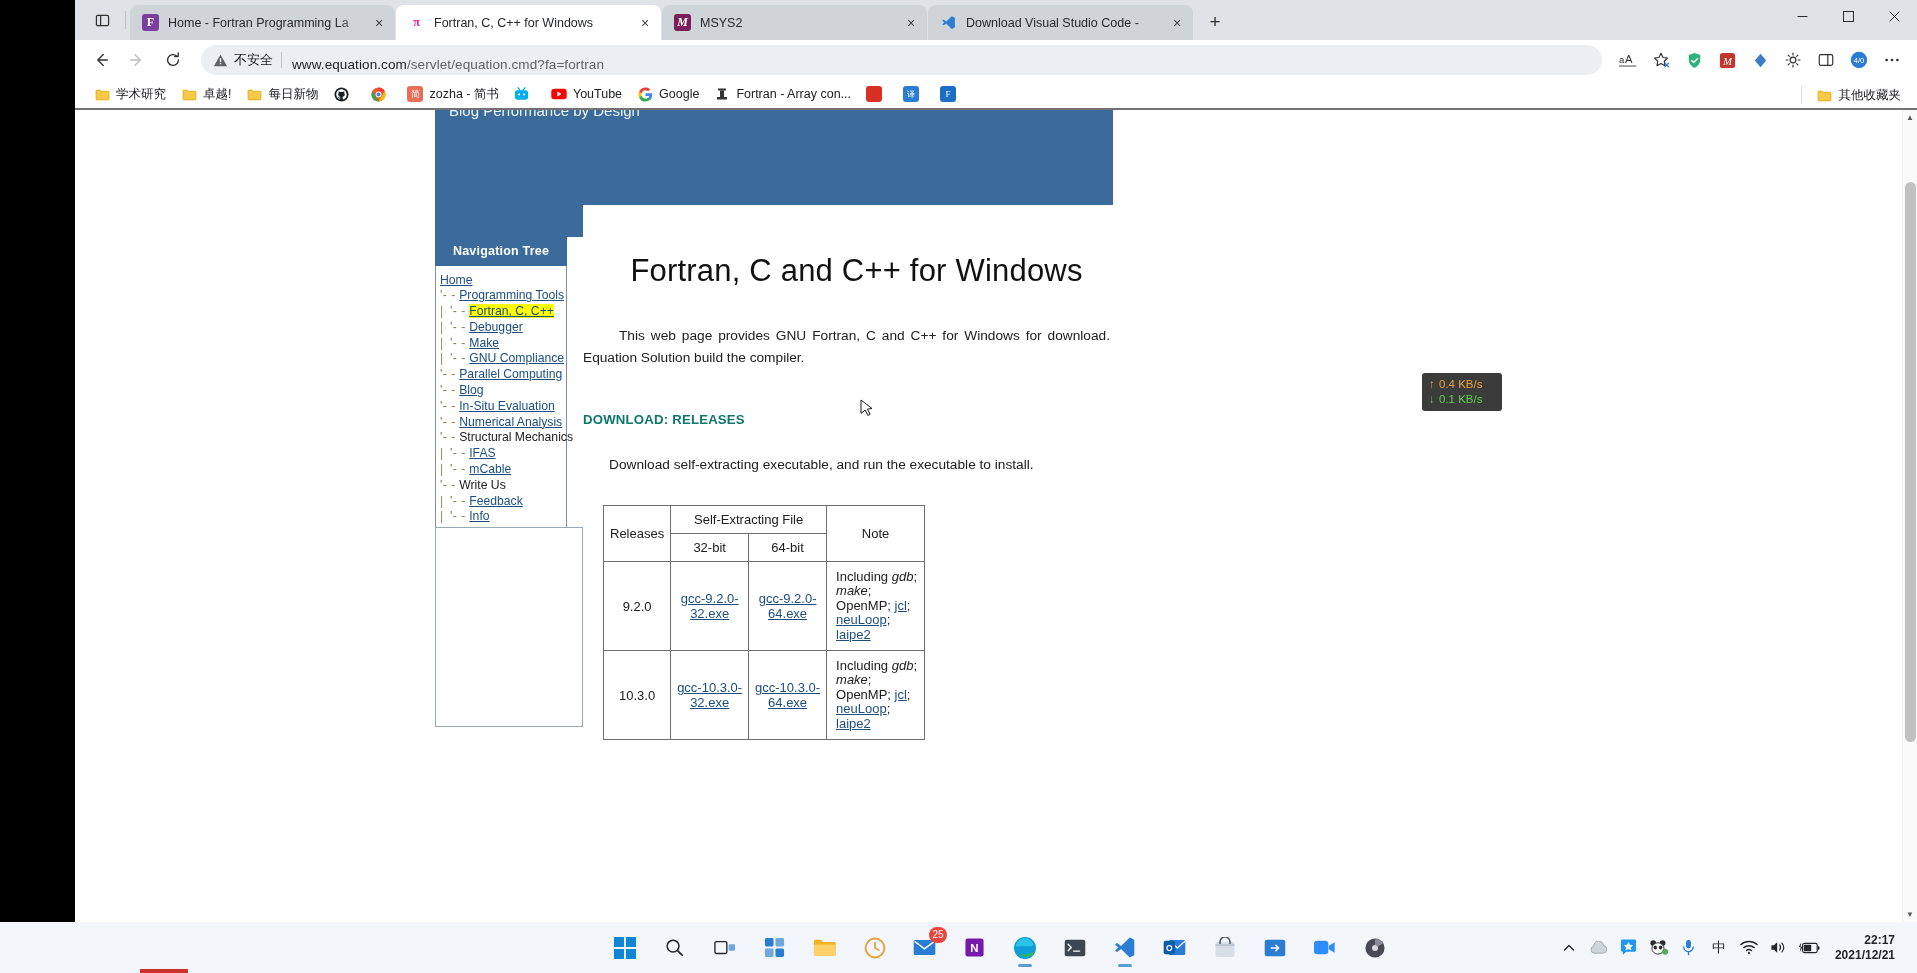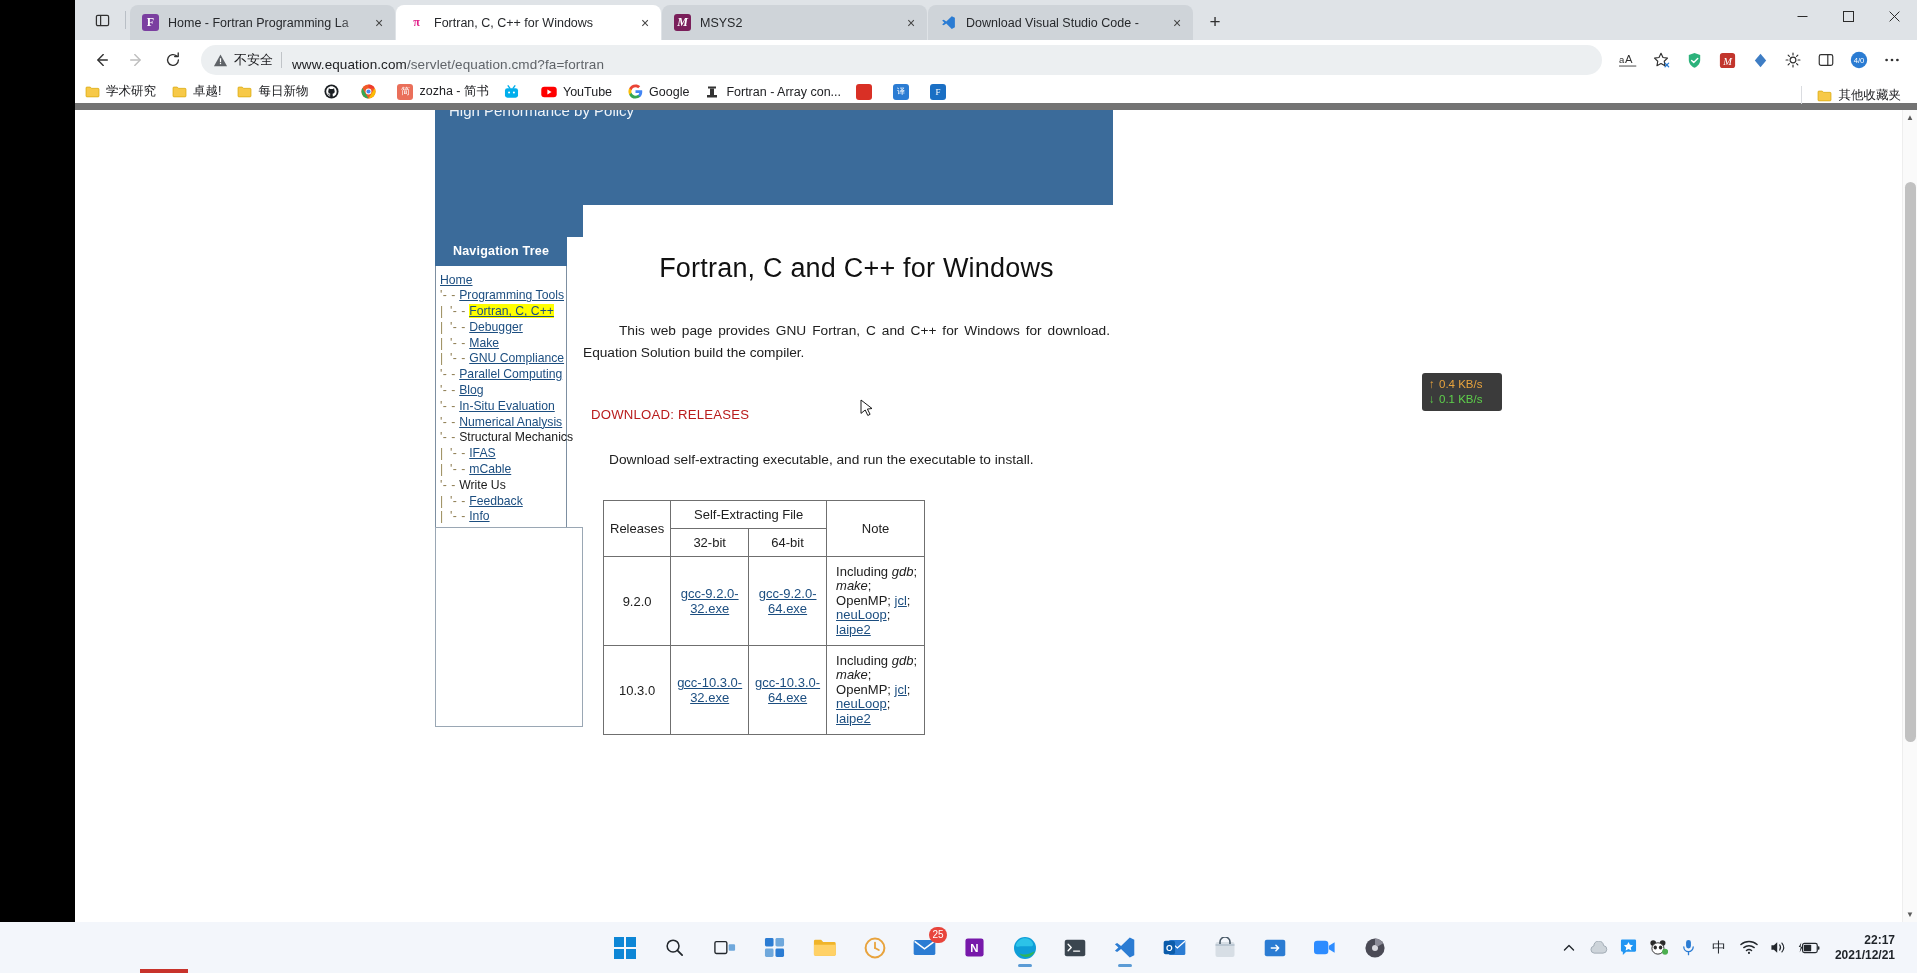--- a/index.html
+++ b/index.html
@@ -94,22 +94,22 @@
   .tb-right { display:flex; align-items:center; }
   .tbicon {
     width: 30px; height: 30px; margin-left: 3px; border-radius: 4px;
     display:flex; align-items:center; justify-content:center;
     color:#303030; position: relative;
   }
 
   
   #bookmarks {
     height: 30px; background:#fff; display:flex; align-items:center;
-    padding: 0 2px; font-size: 12.5px; color:#202124;
-    border-bottom: 7px solid #737373; position:relative;
+    padding: 0 12px; font-size: 12.5px; color:#202124;
+    border-bottom: 2px solid #737373; position:relative;
   }
   .bm { display:flex; align-items:center; height:24px; padding: 0 7px; border-radius:4px; margin-right:1px; white-space:nowrap; }
   .bm .bmi { width:16px; height:16px; margin-right:6px; flex:0 0 16px; display:flex; align-items:center; justify-content:center; font-size:10px; border-radius:3px; }
   #bm-right { position:absolute; right:8px; top:0; height:30px; display:flex; align-items:center; }
   #bm-divider { width:1px; height:18px; background:#dadce0; margin-right:8px; }
 
   
   #viewport {
     position: relative; height: 812px; background:#fff; overflow:hidden;
   }
@@ -150,29 +150,29 @@
     position:absolute; left:360px; top:417px; width:148px; height:200px;
     border:1px solid #9aa7b4; background:#fff;
   }
 
   
   #article {
     position:absolute; left:508px; top:95px; width:547px; height:717px;
     background:#fff; padding: 0 0 0 0;
   }
   #article h1 {
-    text-align:center; font-weight:400; font-size:27px; color:#111;
+    text-align:center; font-weight:400; font-size:31px; color:#111;
     margin: 48px 0 0 0; letter-spacing:0.2px;
   }
   #article p.intro {
     font-size:13.7px; color:#202020; line-height:22px; text-align:justify;
     margin: 36px 17px 0 0; padding: 0 3px 0 0; text-indent: 36px;
   }
   #article h2 {
-    font-size:13.2px; font-weight:normal; color:#b91c1c; margin: 43px 0 0 8px;
+    font-size:13.2px; font-weight:bold; color:#0f766e; margin: 43px 0 0 0;
     letter-spacing:0.2px;
   }
   #article p.lead {
     font-size:13.7px; color:#202020; margin: 30px 0 0 26px;
   }
   
   table.dl {
     border-collapse: collapse; margin: 33px 0 0 20px; width: 322px;
     font-size:13px; color:#202020;
   }
@@ -528,21 +528,21 @@
             </span>
           <span>其他收藏夹</span>
         </div>
       </div>
     </div>
 
     <div id="viewport">
       <div id="pagebody">
 
         <div id="banner">
-          <div class="bannertext">High Performance by Policy</div>
+          <div class="bannertext">Blog Performance by Design</div>
         </div>
 
         <div id="navbox">
           <div class="navhead">Navigation Tree</div>
           <div class="navbody">
             <div class="navrow"><a>Home</a></div>
             <div class="navrow"><span class="dash">'- -</span> <a>Programming Tools</a></div>
             <div class="navrow"><span class="pipe">|</span><span class="dash">'- -</span> <a class="hl">Fortran, C, C++</a></div>
             <div class="navrow"><span class="pipe">|</span><span class="dash">'- -</span> <a>Debugger</a></div>
             <div class="navrow"><span class="pipe">|</span><span class="dash">'- -</span> <a>Make</a></div>

